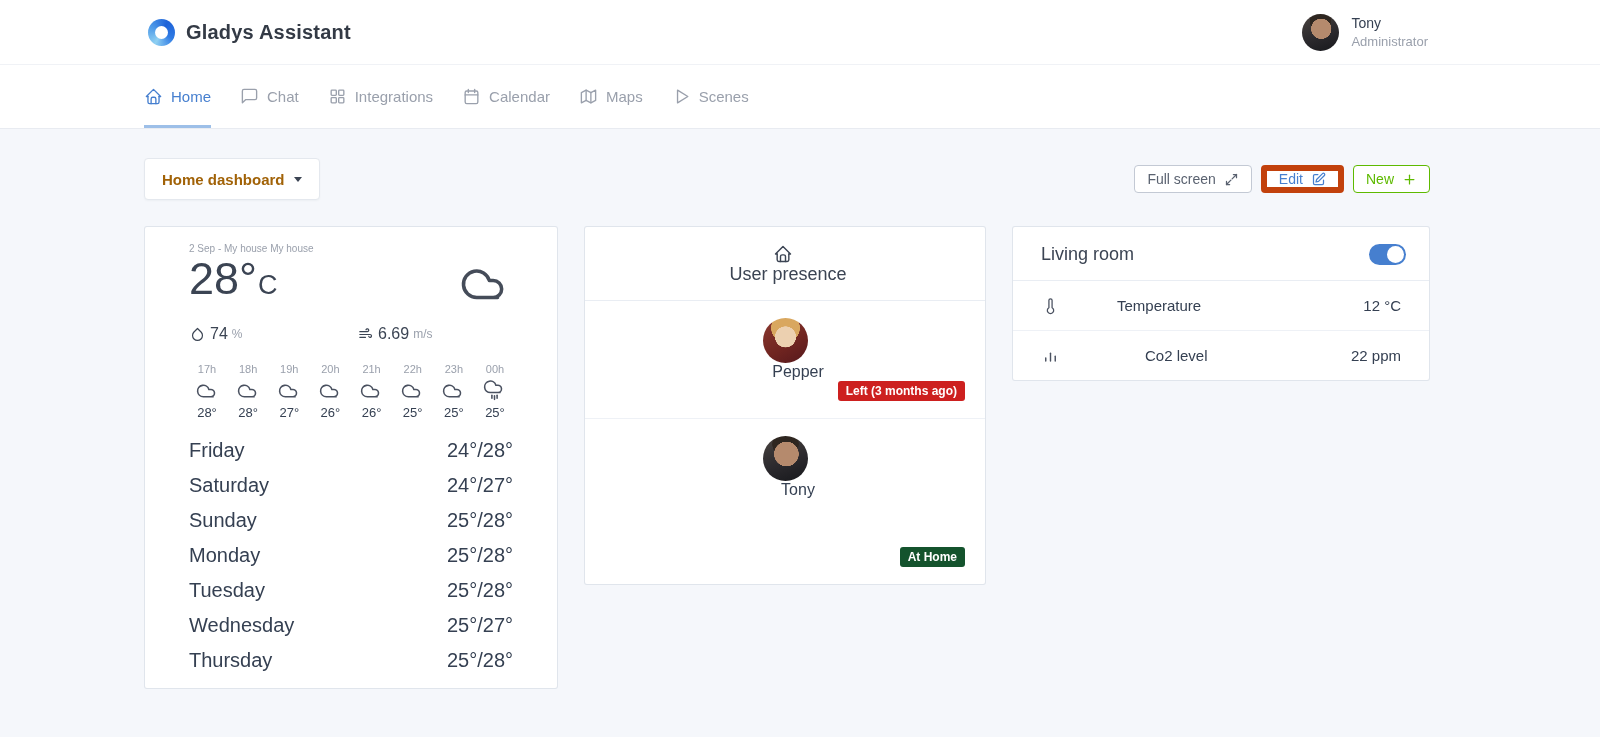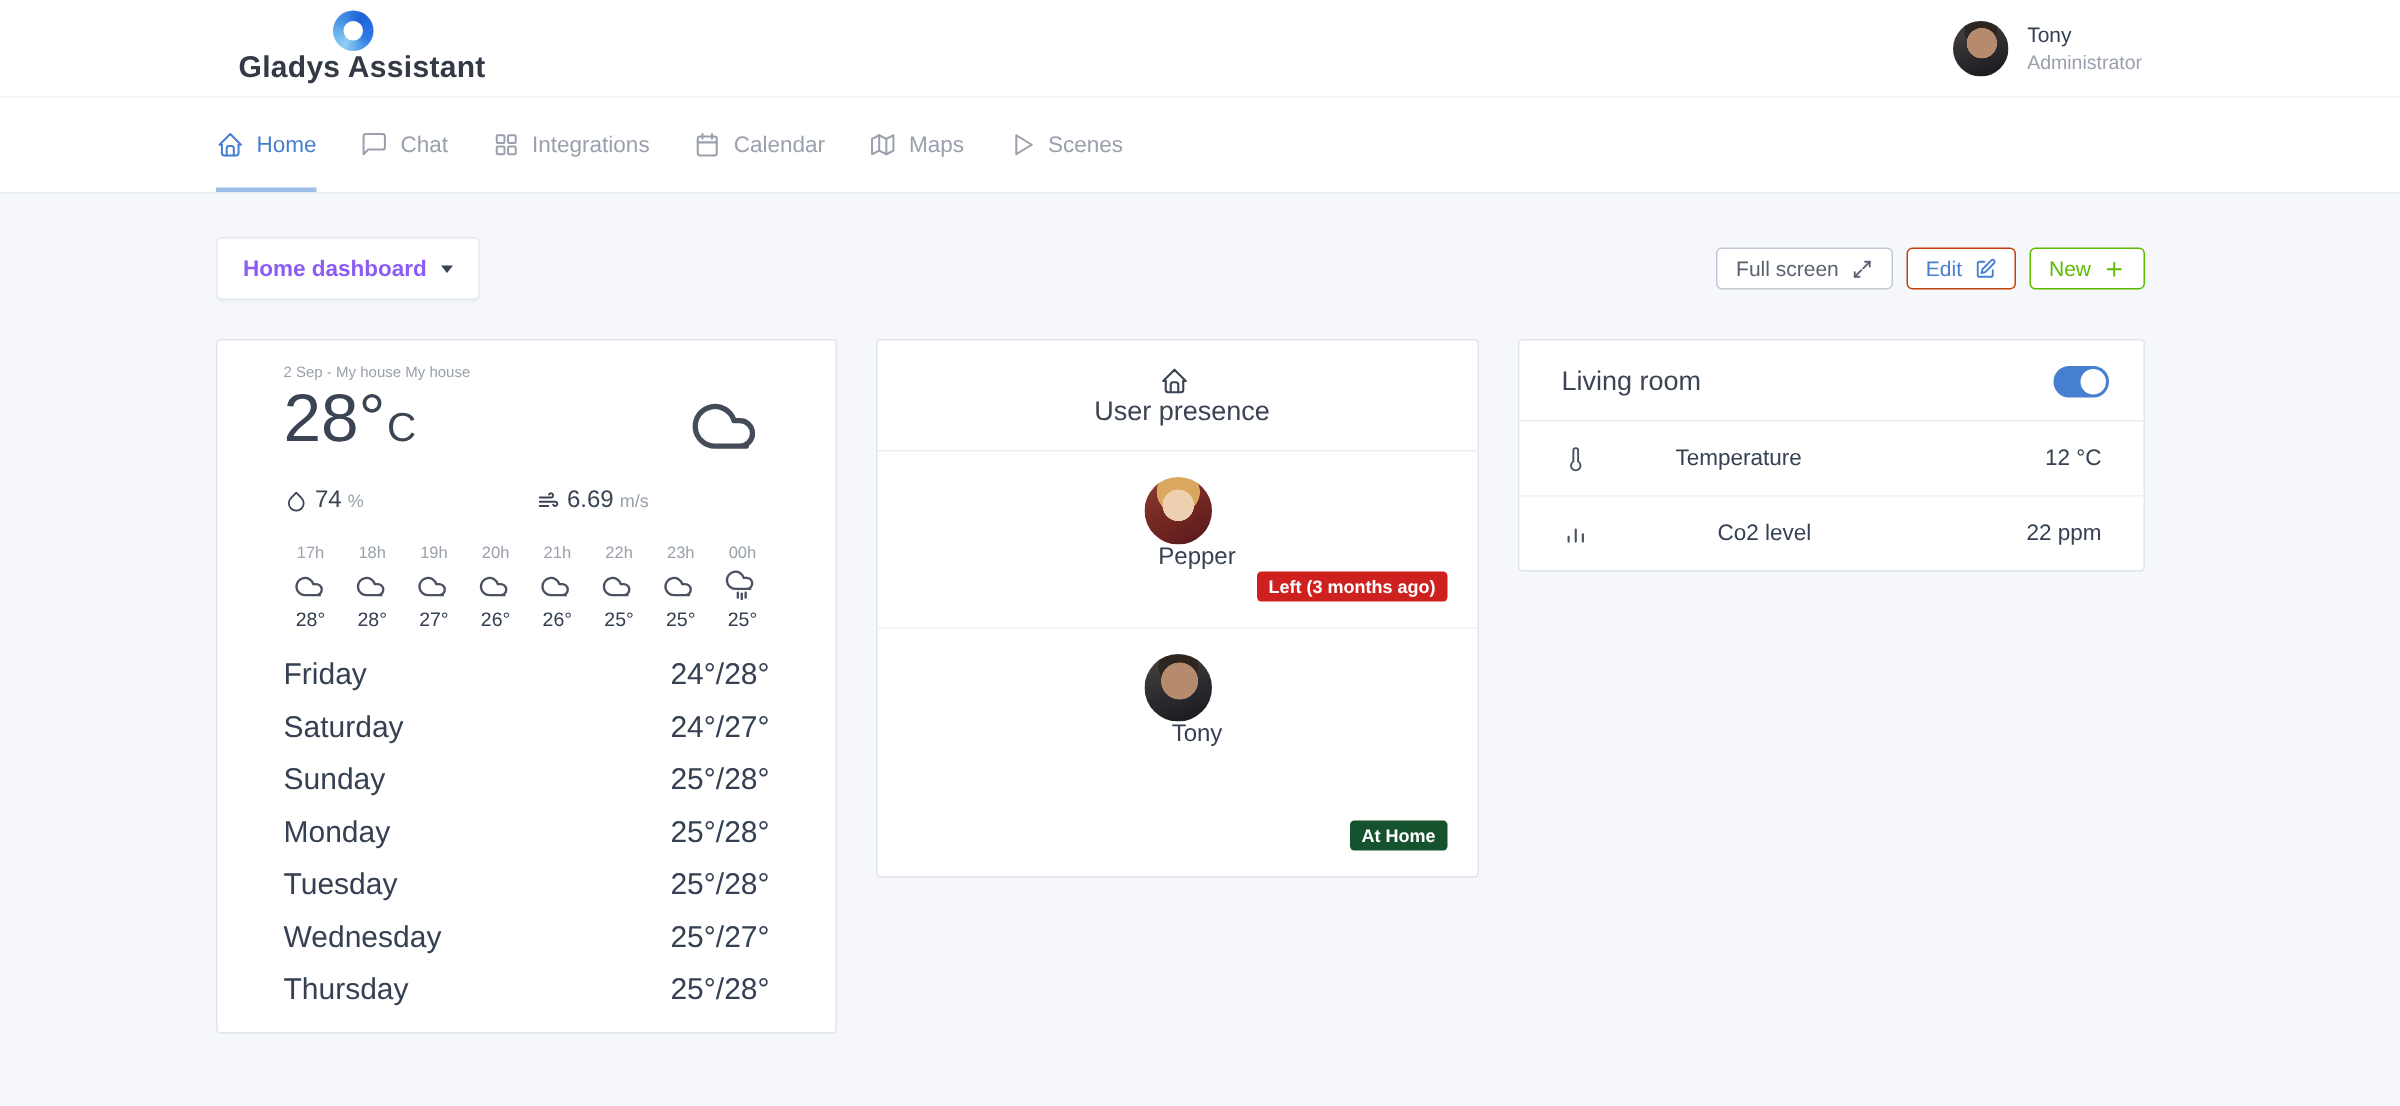--- a/index.html
+++ b/index.html
@@ -3,21 +3,21 @@
 <meta charset="utf-8">
 <style>
   * { margin:0; padding:0; box-sizing:border-box; }
   html,body { width:1600px; height:737px; overflow:hidden; }
   body { background:#f5f7fb; font-family:"Liberation Sans", sans-serif; color:#354052; }
   svg { display:block; }
 
   
   .top-header { height:64px; background:#fff; display:flex; align-items:center;
     justify-content:space-between; padding:0 172px 0 148px; }
-  .brand { display:flex; align-items:center;flex-direction:column; }
+  .brand { display:flex; align-items:center; }
   .logo { width:27px; height:27px; border-radius:50%; position:relative;
     background:conic-gradient(from 210deg, #8fd0f2, #4e9ae8, #1e62d8, #2f7be4, #8fd0f2); }
   .logo::after { content:""; position:absolute; inset:7px; background:#fff; border-radius:50%; }
   .brand-title { margin-left:11px; font-size:20px; font-weight:bold; color:#333a45; letter-spacing:.2px; }
   .user-block { display:flex; align-items:center; }
   .avatar { border-radius:50%; flex:none; }
   .avatar-tony { background:
       radial-gradient(circle at 52% 40%, #b58a6d 0 34%, rgba(0,0,0,0) 35%),
       radial-gradient(circle at 50% 18%, #2e2620 0 30%, rgba(0,0,0,0) 31%),
       linear-gradient(160deg, #4a4440 0%, #2c2a2e 55%, #17181c 100%); }
@@ -38,29 +38,29 @@
     border-top:3px solid transparent; }
   .nav-item svg { width:19px; height:19px; }
   .nav-item.active { color:#467fcf; border-bottom-color:#9dbfe8; }
 
   
   .container { width:1286px; margin-left:144px; }
   .toolbar { display:flex; justify-content:space-between; align-items:center; margin-top:29px; }
   .dash-btn { background:#fff; border:1px solid #e4e8ee; border-radius:4px;
     box-shadow:0 1px 2px rgba(35,46,60,.04); padding:16px 17px; height:42px;
     display:inline-flex; align-items:center; gap:9px; font-size:15px; font-weight:bold;
-    color:#8b5cf6; cursor:pointer; }
+    color:#a16207; cursor:pointer; }
   .caret-down { width:0; height:0; border-left:4px solid transparent;
     border-right:4px solid transparent; border-top:5px solid #3b4453; }
   .btn-group { display:flex; gap:9px; align-items:center; }
   .btn { height:28px; background:#fff; border-radius:4px; padding:0 12px;
     display:inline-flex; align-items:center; gap:8px; font-size:14px; cursor:pointer; }
   .btn svg { width:15px; height:15px; }
   .btn-secondary { color:#5a6270; border:1px solid #c3c9d4; }
-  .btn-primary-o { color:#467fcf; border:1px solid #c2410c; }
+  .btn-primary-o { color:#467fcf; border:6px solid #c2410c; }
   .btn-success-o { color:#5eba00; border:1px solid #5eba00; }
 
   
   .cards { display:grid; grid-template-columns:414px 402px 418px; gap:26px;
     align-items:start; margin-top:26px; }
   .card { background:#fff; border:1px solid rgba(0,40,100,.12); border-radius:3px; }
 
   
   .weather { padding:16px 44px 10px; }
   .weather-date { font-size:10px; color:#9aa0ac; }

